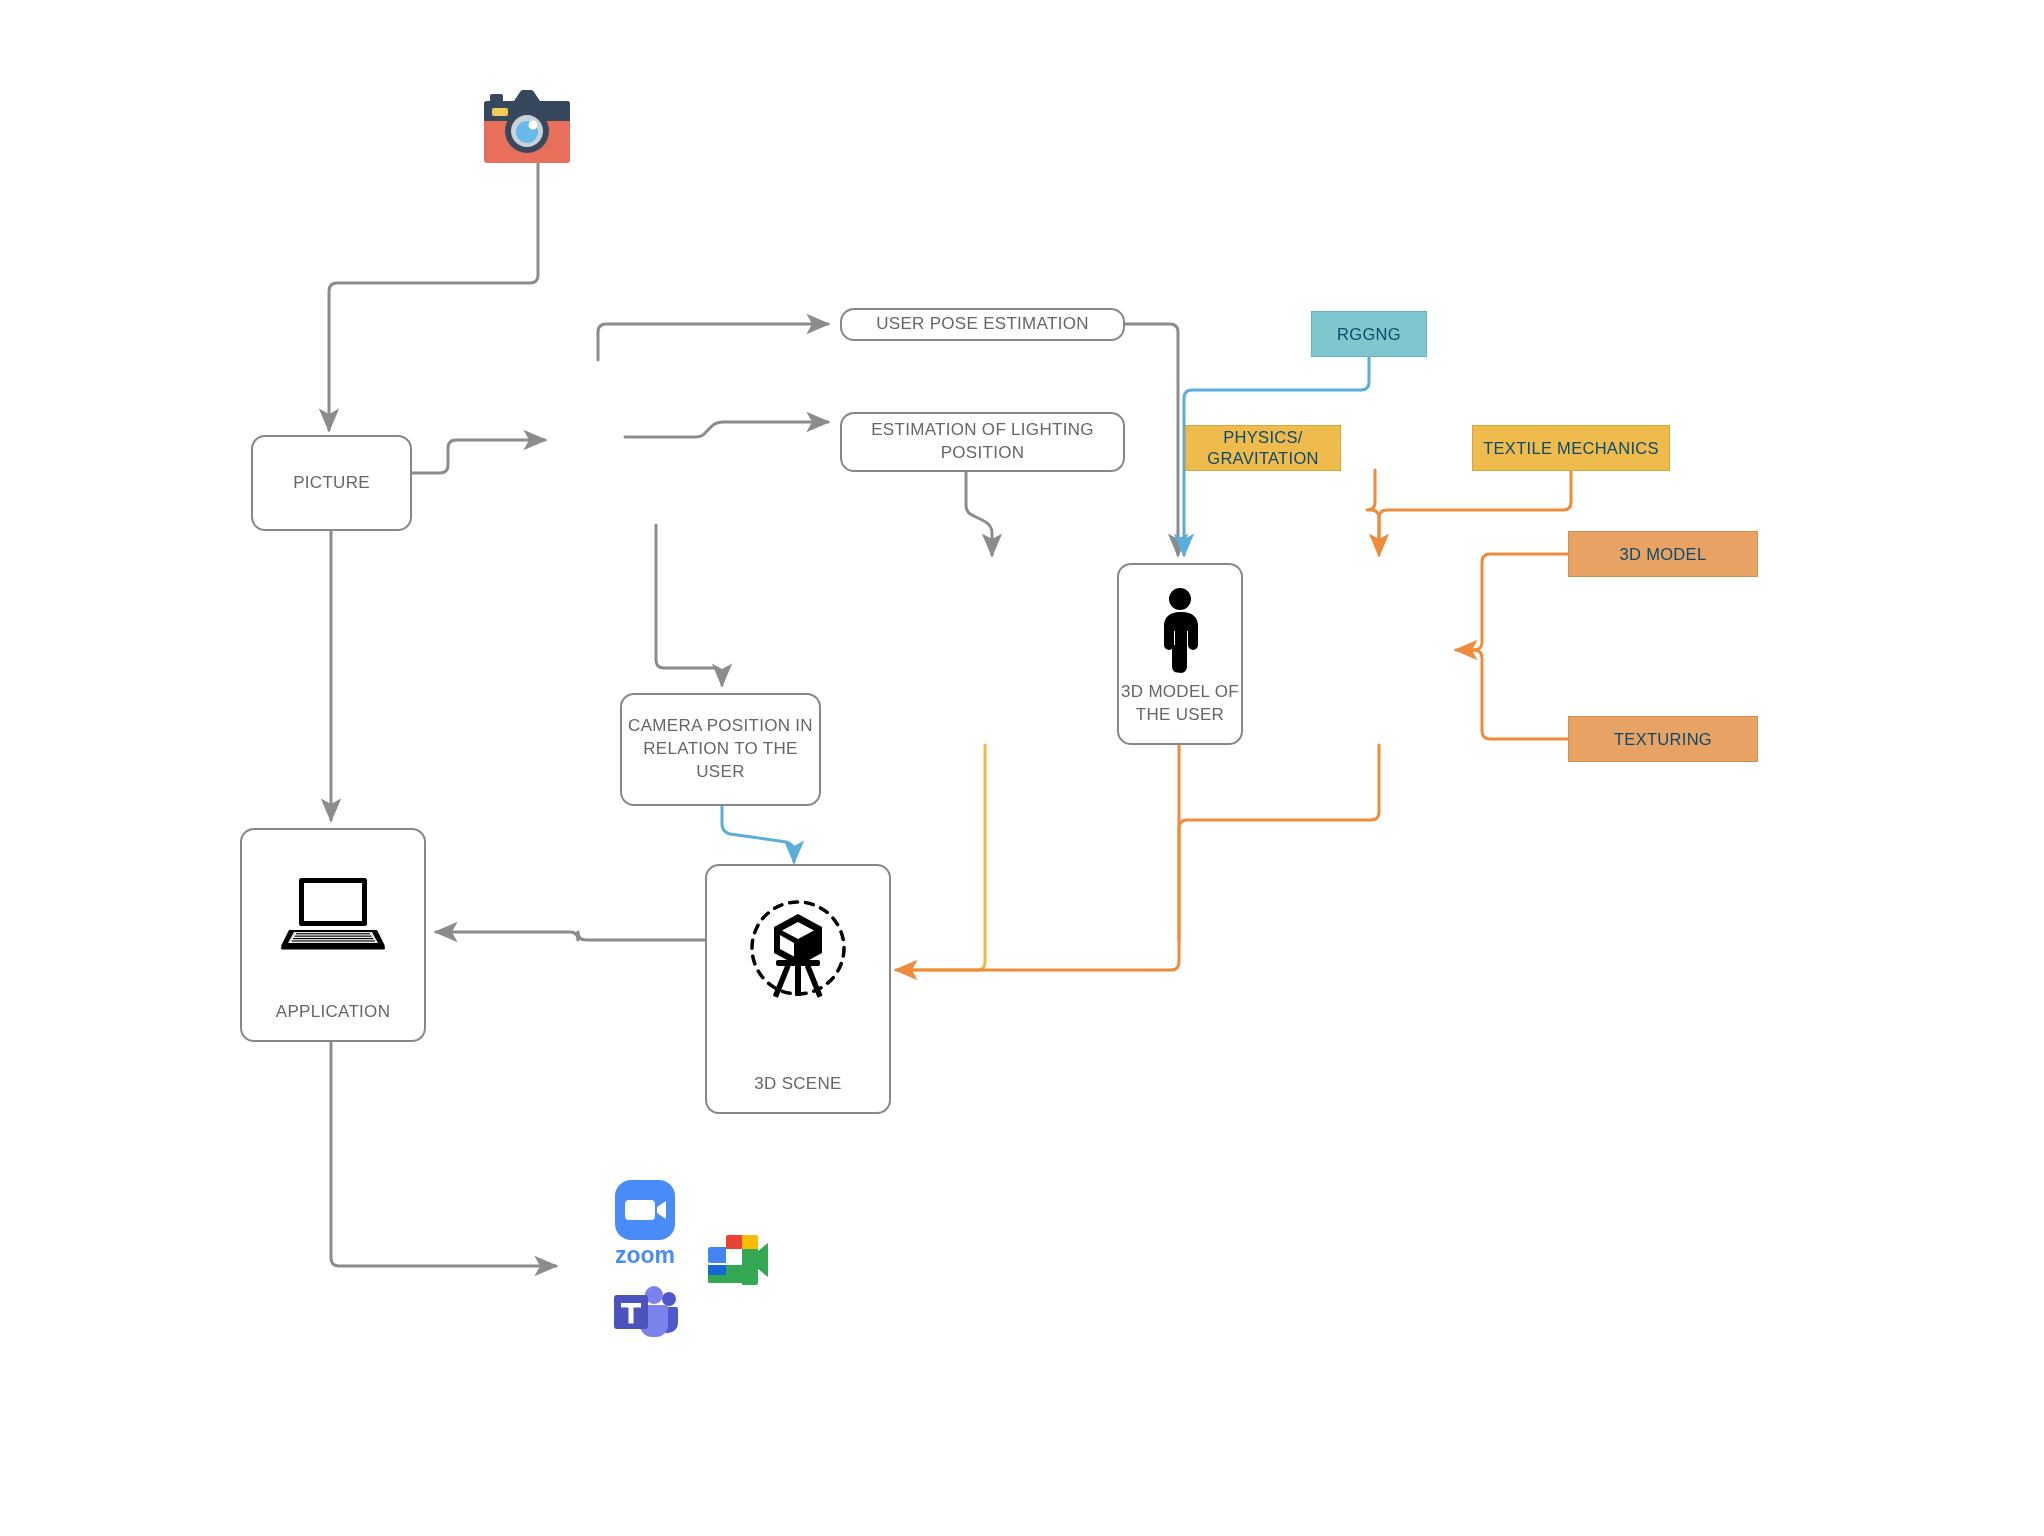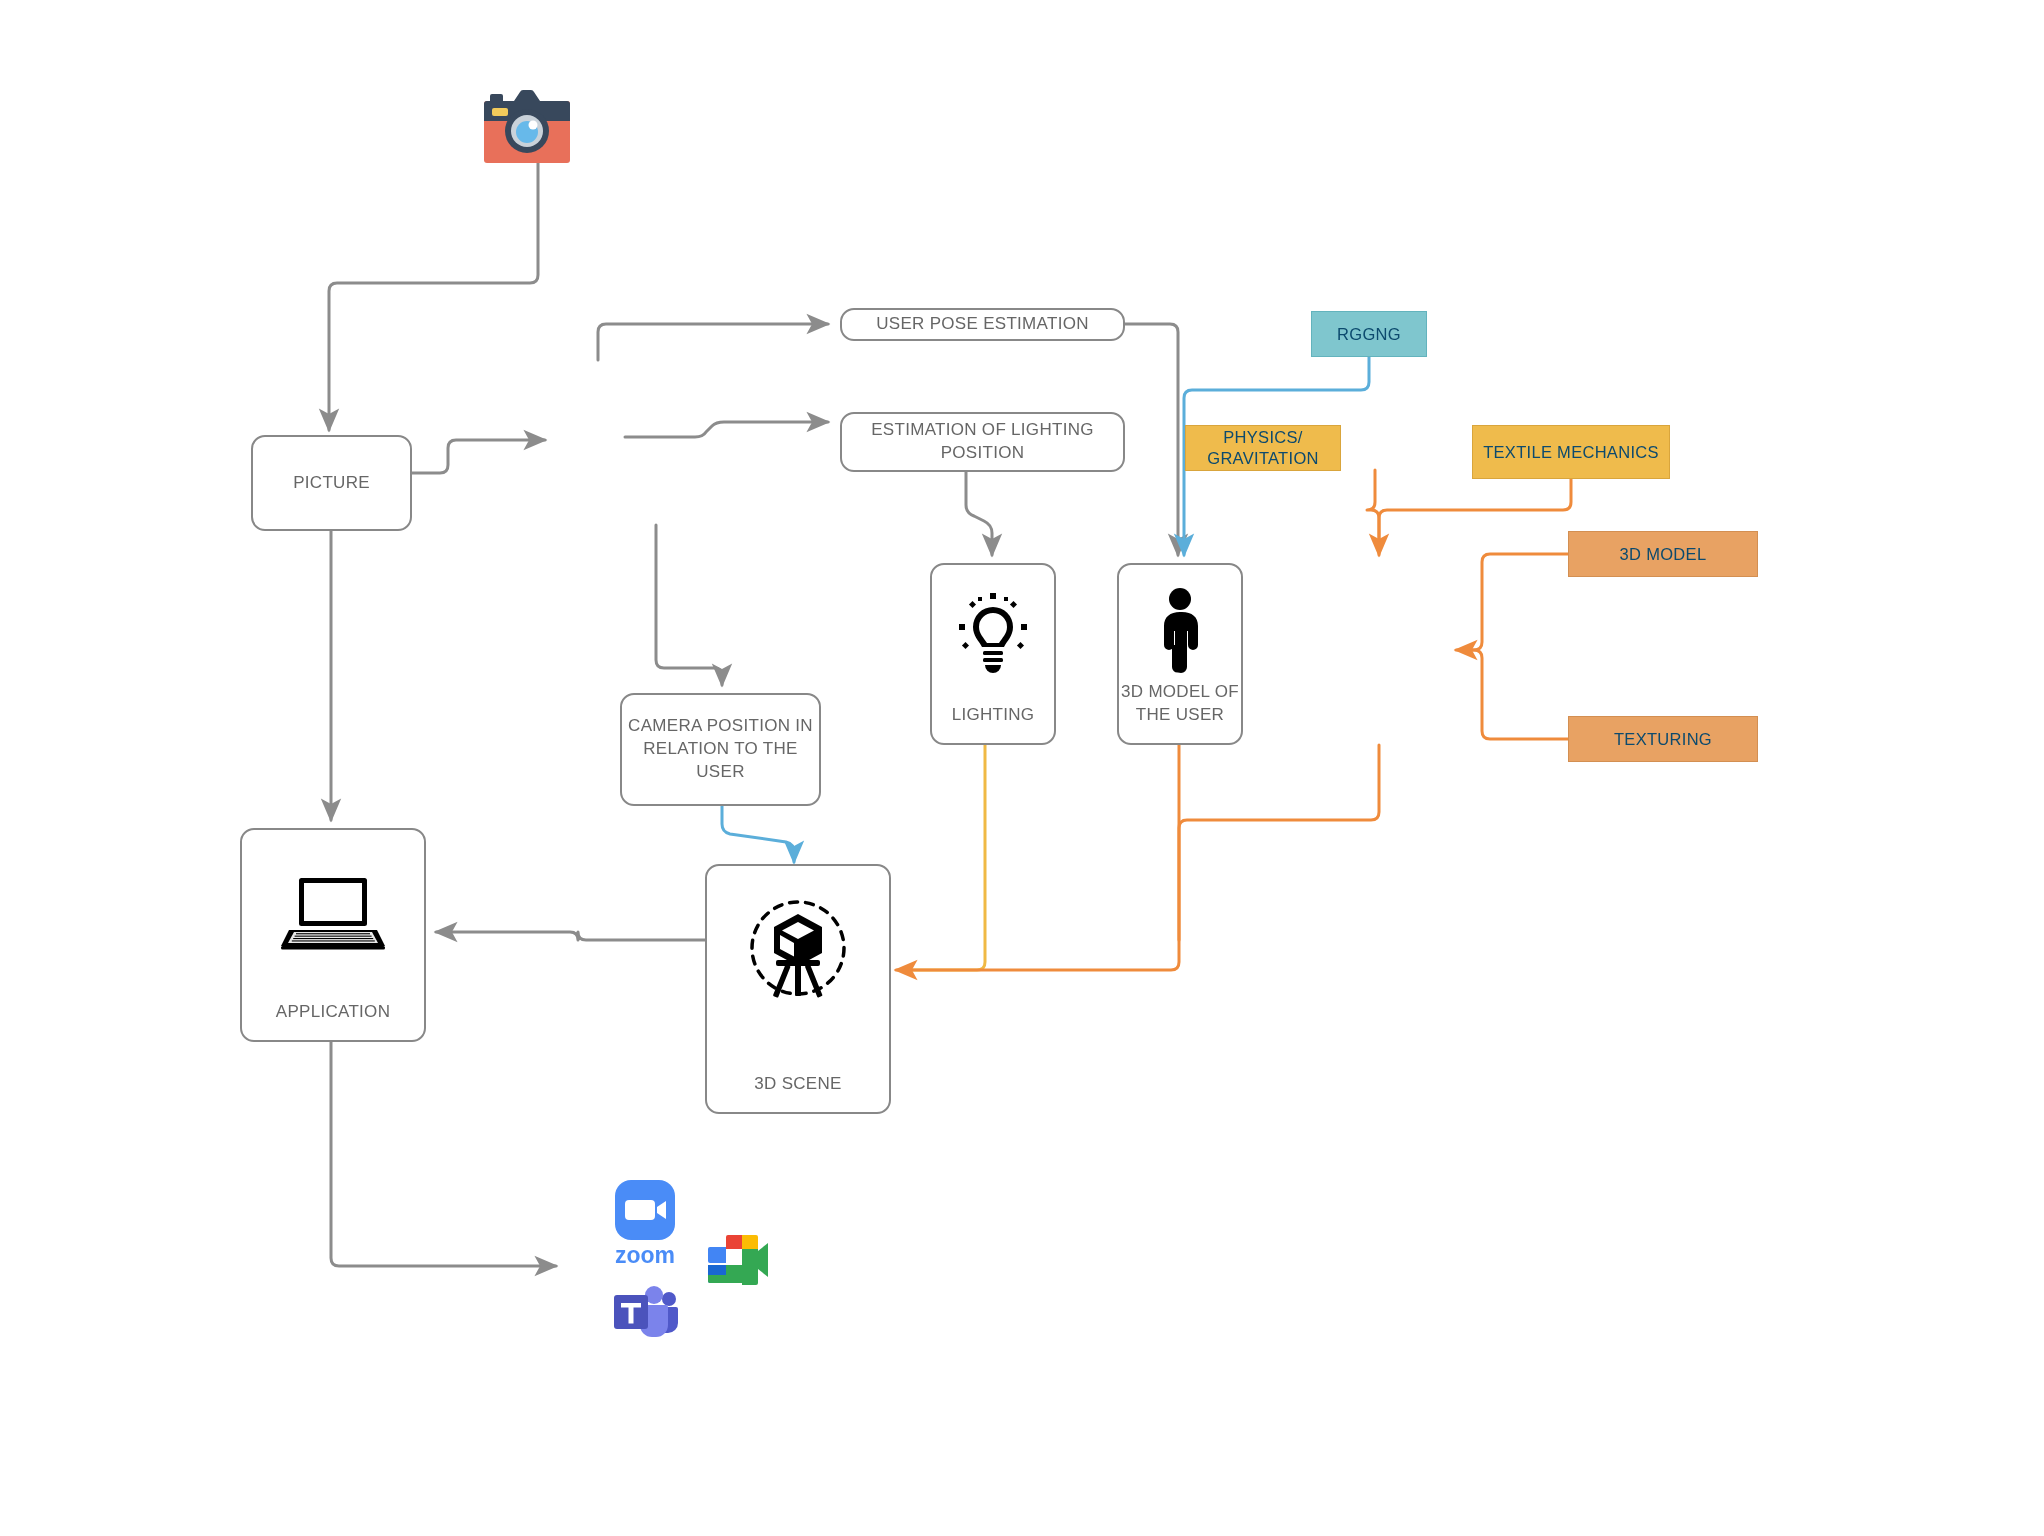--- a/index.html
+++ b/index.html
@@ -175,44 +175,20 @@
   <div class="node node-rounded" style="left:840px; top:412px; width:285px; height:60px;">
     <span class="node-label">ESTIMATION OF LIGHTING
 POSITION</span>
   </div>
 
   <div class="node node-rounded" style="left:620px; top:693px; width:201px; height:113px;">
     <span class="node-label">CAMERA POSITION IN
 RELATION TO THE USER</span>
   </div>
 
-  <div class="node node-rounded icon-node" style="left:930px; top:563px; width:126px; height:182px;">
-    <div class="icon-wrap" style="top:28px;">
-      <svg width="72" height="80" viewBox="0 0 72 80">
-        <g fill="#000">
-          <path d="M36 14 a20 20 0 0 1 20 20 c0 9 -6 14 -9 20 h-22 c-3 -6 -9 -11 -9 -20 a20 20 0 0 1 20 -20 z
-                   M36 20 a14 14 0 0 0 -14 14 c0 7 5 11 8 16 h12 c3 -5 8 -9 8 -16 a14 14 0 0 0 -14 -14 z"></path>
-          <rect x="26" y="58" width="20" height="4" rx="1.5"></rect>
-          <rect x="26" y="65" width="20" height="4" rx="1.5"></rect>
-          <path d="M28 72 h16 a8 8 0 0 1 -16 0 z"></path>
-
-          <rect x="33" y="0" width="6" height="6"></rect>
-          <rect x="13" y="9" width="5" height="5" transform="rotate(-45 15.5 11.5)"></rect>
-          <rect x="54" y="9" width="5" height="5" transform="rotate(45 56.5 11.5)"></rect>
-          <rect x="2" y="31" width="6" height="6"></rect>
-          <rect x="64" y="31" width="6" height="6"></rect>
-          <rect x="6" y="50" width="5" height="5" transform="rotate(45 8.5 52.5)"></rect>
-          <rect x="61" y="50" width="5" height="5" transform="rotate(-45 63.5 52.5)"></rect>
-          <rect x="21" y="4" width="4" height="4"></rect>
-          <rect x="47" y="4" width="4" height="4"></rect>
-        </g>
-      </svg>
-    </div>
-    <span class="node-label">LIGHTING</span>
-  </div>
 
   <div class="node node-rounded icon-node" style="left:1117px; top:563px; width:126px; height:182px;">
     <div class="icon-wrap" style="top:22px;">
       <svg width="54" height="86" viewBox="0 0 54 86">
         <g fill="#000">
           <circle cx="27" cy="12" r="11"></circle>
           <path d="M27 25 c-10 0 -16 5 -16 14 v19 a5 5 0 0 0 10 0 v-14 h1 v36 a6 6 0 0 0 12 0 v-36 h1 v14
                    a5 5 0 0 0 10 0 v-19 c0 -9 -6 -14 -16 -14 z"></path>
           <path d="M19 58 v22 a5.5 5.5 0 0 0 11 0 v-22 z"></path>
         </g>
@@ -265,21 +241,21 @@
 
   <div class="flat flat-teal" style="left:1311px; top:311px; width:116px; height:46px;">
     <span>RGGNG</span>
   </div>
 
   <div class="flat flat-yellow" style="left:1185px; top:425px; width:156px; height:46px;">
     <span>PHYSICS/
 GRAVITATION</span>
   </div>
 
-  <div class="flat flat-yellow" style="left:1472px; top:425px; width:198px; height:54px;">
+  <div class="flat flat-yellow" style="left:1472px; top:425px; width:198px; height:46px;">
     <span>TEXTILE MECHANICS</span>
   </div>
 
   <div class="flat flat-orange" style="left:1568px; top:531px; width:190px; height:46px;">
     <span>3D MODEL</span>
   </div>
 
   <div class="flat flat-orange" style="left:1568px; top:716px; width:190px; height:46px;">
     <span>TEXTURING</span>
   </div>

